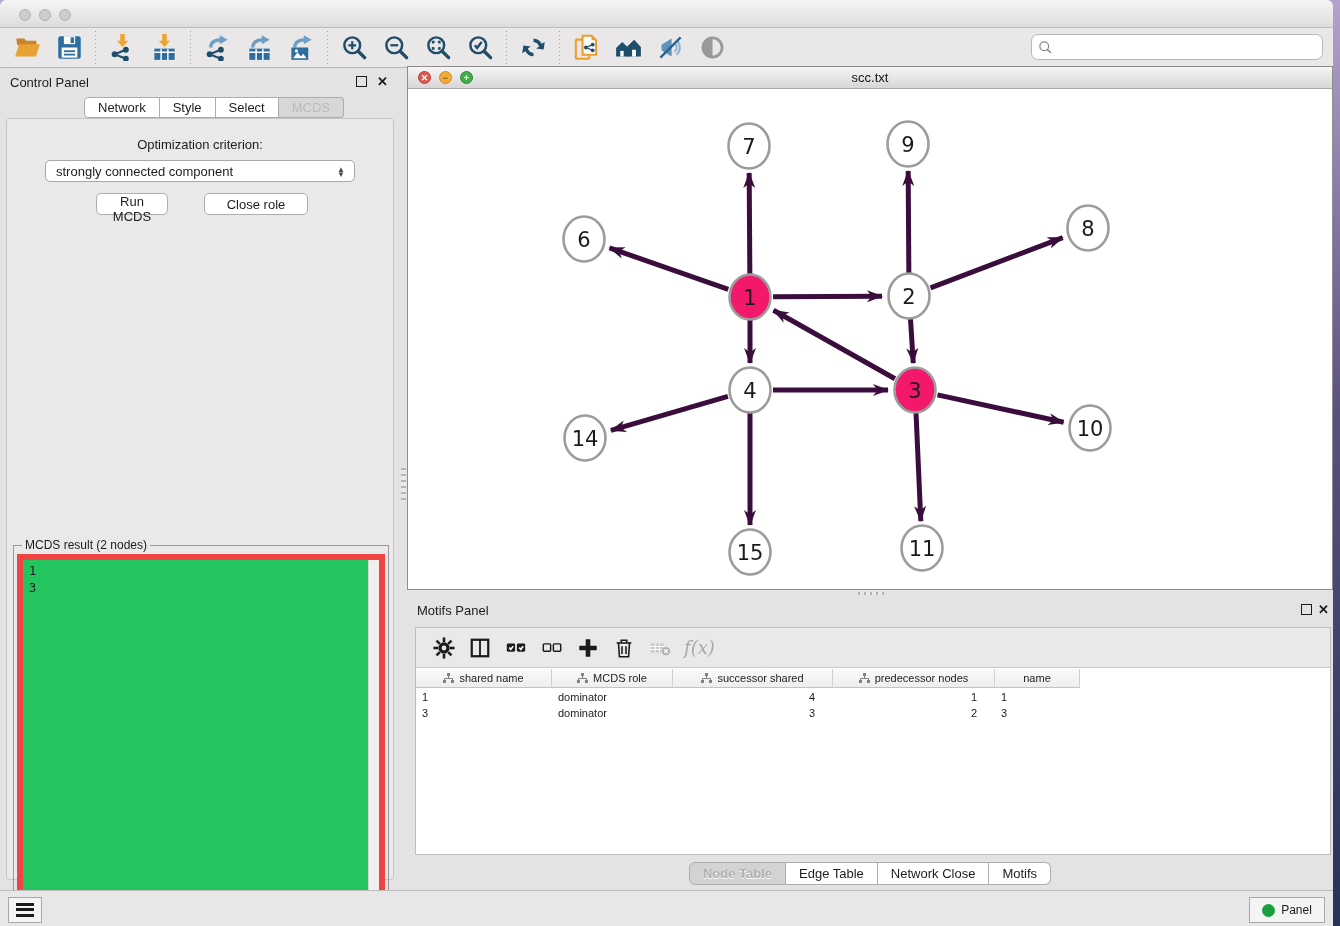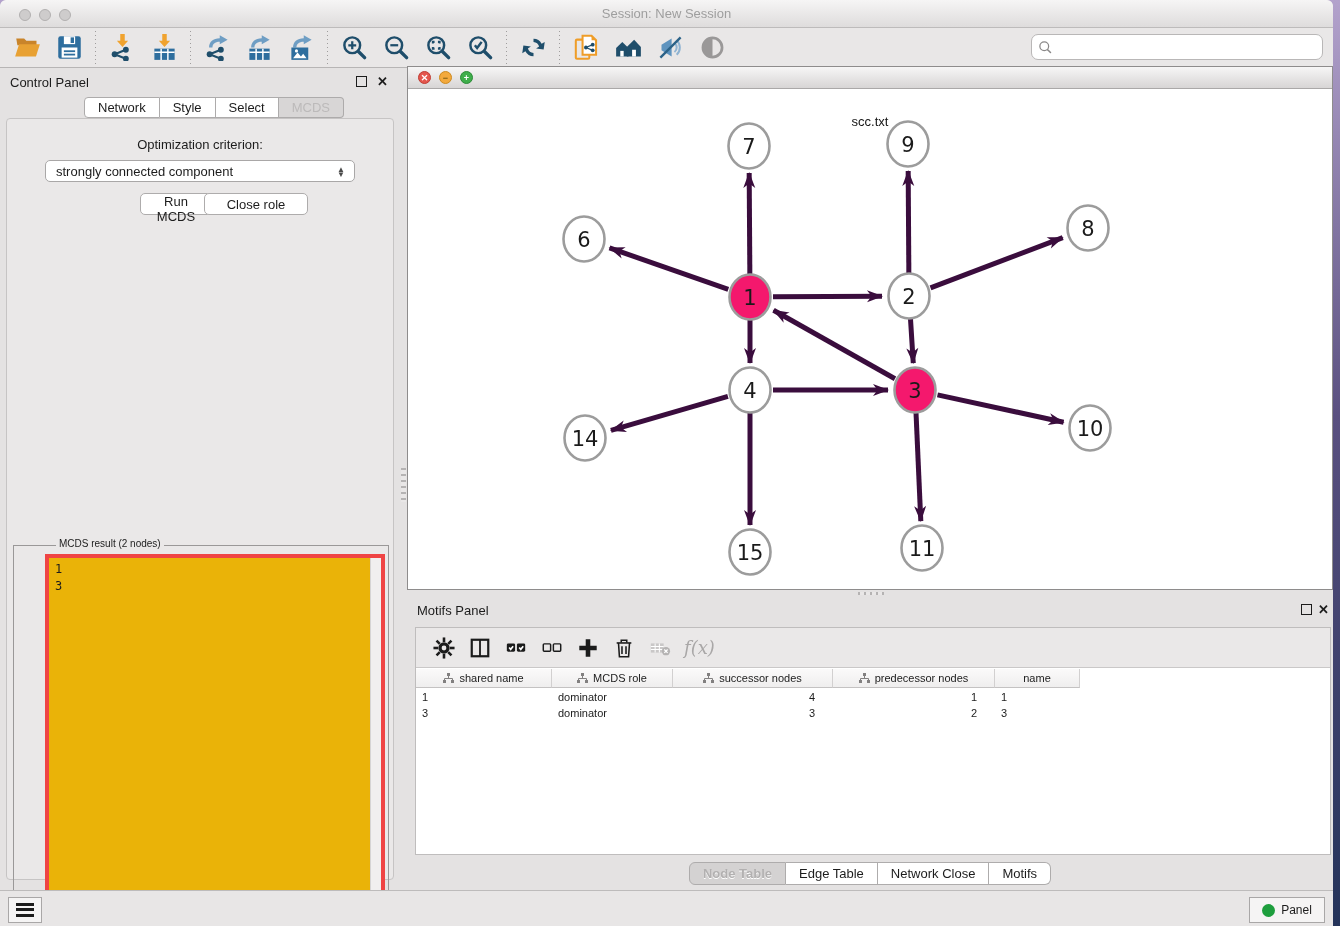--- a/index.html
+++ b/index.html
@@ -58,48 +58,48 @@
     font-size:13px; color:#1c1c1c; }
   .dropdown { position:absolute; left:38px; top:41px; width:310px; height:22px;
     background:#fff; border:1px solid #a9a7a7; border-radius:5px;
     font-size:13px; display:flex; align-items:center; padding-left:10px; color:#1c1c1c; }
   .dd-stepper { position:absolute; right:7px; top:1px; width:12px; height:20px;
     display:flex; flex-direction:column; align-items:center; justify-content:center;
     color:#4a4a4a; font-size:8px; line-height:5px; }
   .cp-btn { position:absolute; top:74px; height:22px; background:#fff;
     border:1px solid #aeacac; border-radius:5px; font-size:13px; color:#1c1c1c;
     font-family:"Liberation Sans",sans-serif; padding:0 14px; }
-  .btn-run { left:89px; width:72px;margin-left:44px; } .btn-close { left:197px; width:104px; }
+  .btn-run { left:89px; width:72px; } .btn-close { left:197px; width:104px; }
 
   .result-box { position:absolute; left:6px; top:426px; width:376px; height:378px;
     border:1px solid #9a9898; }
   .result-legend { position:absolute; left:8px; top:-8px; background:#eae8e8;
-    padding:0 3px; font-size:10px; color:#1c1c1c;margin-left:34px; }
+    padding:0 3px; font-size:12px; color:#1c1c1c; }
   .result-area { position:absolute; left:3px; top:8px; right:3px; bottom:3px;
-    background:#eab308; border:4px solid #ef4444;margin-left:28px; }
+    background:#22c55e; border:6px solid #ef4444; }
   .result-text { position:absolute; left:6px; top:3px; font-size:12px; line-height:17px;
     font-family:"DejaVu Sans Mono",monospace; color:#1c1c1c; white-space:pre; }
   .result-scroll { position:absolute; right:0; top:0; width:11px; height:100%;
     background:#f1efef; border-left:1px solid #d6d4d4; }
 
   
   .v-sash { position:absolute; left:400px; top:68px; width:7px; height:822px; background:#e4e2e2; }
   .v-grab { position:absolute; left:1px; top:400px; width:5px; height:34px;
     background:repeating-linear-gradient(#b5b3b3 0 2px, #e9e7e7 2px 6px); }
   .h-sash { position:absolute; left:407px; top:590px; width:926px; height:6px; background:#e4e2e2; }
   .h-grab { position:absolute; left:451px; top:2px; width:26px; height:3px;
     background:repeating-linear-gradient(90deg,#b5b3b3 0 2px, #e9e7e7 2px 6px); }
 
   
   .net-window { position:absolute; left:407px; top:66px; width:926px; height:524px;
     border:1px solid #8e8c8c; background:#fff; }
   .net-titlebar { position:absolute; left:0; top:0; width:100%; height:22px;
     background:linear-gradient(#f7f6f6,#d7d5d5); border-bottom:1px solid #aaa8a8; }
   .net-title { position:absolute; left:0; right:0; top:3px; text-align:center;
-    font-size:13px; color:#141414;margin-top:44px; }
+    font-size:13px; color:#141414; }
   .tl { position:absolute; top:4px; width:13px; height:13px; border-radius:50%;
     font-size:9px; font-weight:bold; text-align:center; line-height:13px; }
   .tl-red   { left:10px;  background:#e4564d; border:1px solid #bf3d34; color:#fff; }
   .tl-amber { left:31px; background:#f3a93c; border:1px solid #cd8a20; color:#7c5c13; }
   .tl-green { left:52px; background:#3fae4b; border:1px solid #2c8a37; color:#fff; }
   #graph-svg { position:absolute; left:0; top:22px; }
 
   
   .table-panel { position:absolute; left:407px; top:596px; width:926px; height:294px; }
   .tp-float { right:21px; } .tp-close { right:4px; }
@@ -146,21 +146,20 @@
 </style>
 </head>
 <body>
 
 <div class="app-window">
 
   <div class="titlebar">
     <span class="traffic t1"></span>
     <span class="traffic t2"></span>
     <span class="traffic t3"></span>
-    <div class="win-title">Session: New Session</div>
   </div>
 
   <div class="toolbar">
     <button class="tbtn">
       <svg viewBox="0 0 24 24">
         <path fill="#c9842a" d="M2 4h7l2 2h9v4H3z"></path>
         <path fill="#e8a133" d="M1 20 4.5 9H23l-3.5 11z"></path>
       </svg>
     </button>
     <button class="tbtn">
@@ -505,21 +504,21 @@
         </div>
         <div class="gh-cell" style="width:160px">
           <svg viewBox="0 0 11 11">
               <g fill="#828080">
                 <rect x="4" y="0" width="3" height="3"></rect>
                 <rect x="0" y="7" width="3" height="3"></rect>
                 <rect x="8" y="7" width="3" height="3"></rect>
               </g>
               <path stroke="#828080" fill="none" d="M5.5 3v2.5M1.5 7V5.5h8V7"></path>
             </svg>
-          <span>successor nodes</span>
+          <span>successor shared</span>
         </div>
         <div class="gh-cell" style="width:162px">
           <svg viewBox="0 0 11 11">
               <g fill="#828080">
                 <rect x="4" y="0" width="3" height="3"></rect>
                 <rect x="0" y="7" width="3" height="3"></rect>
                 <rect x="8" y="7" width="3" height="3"></rect>
               </g>
               <path stroke="#828080" fill="none" d="M5.5 3v2.5M1.5 7V5.5h8V7"></path>
             </svg>

